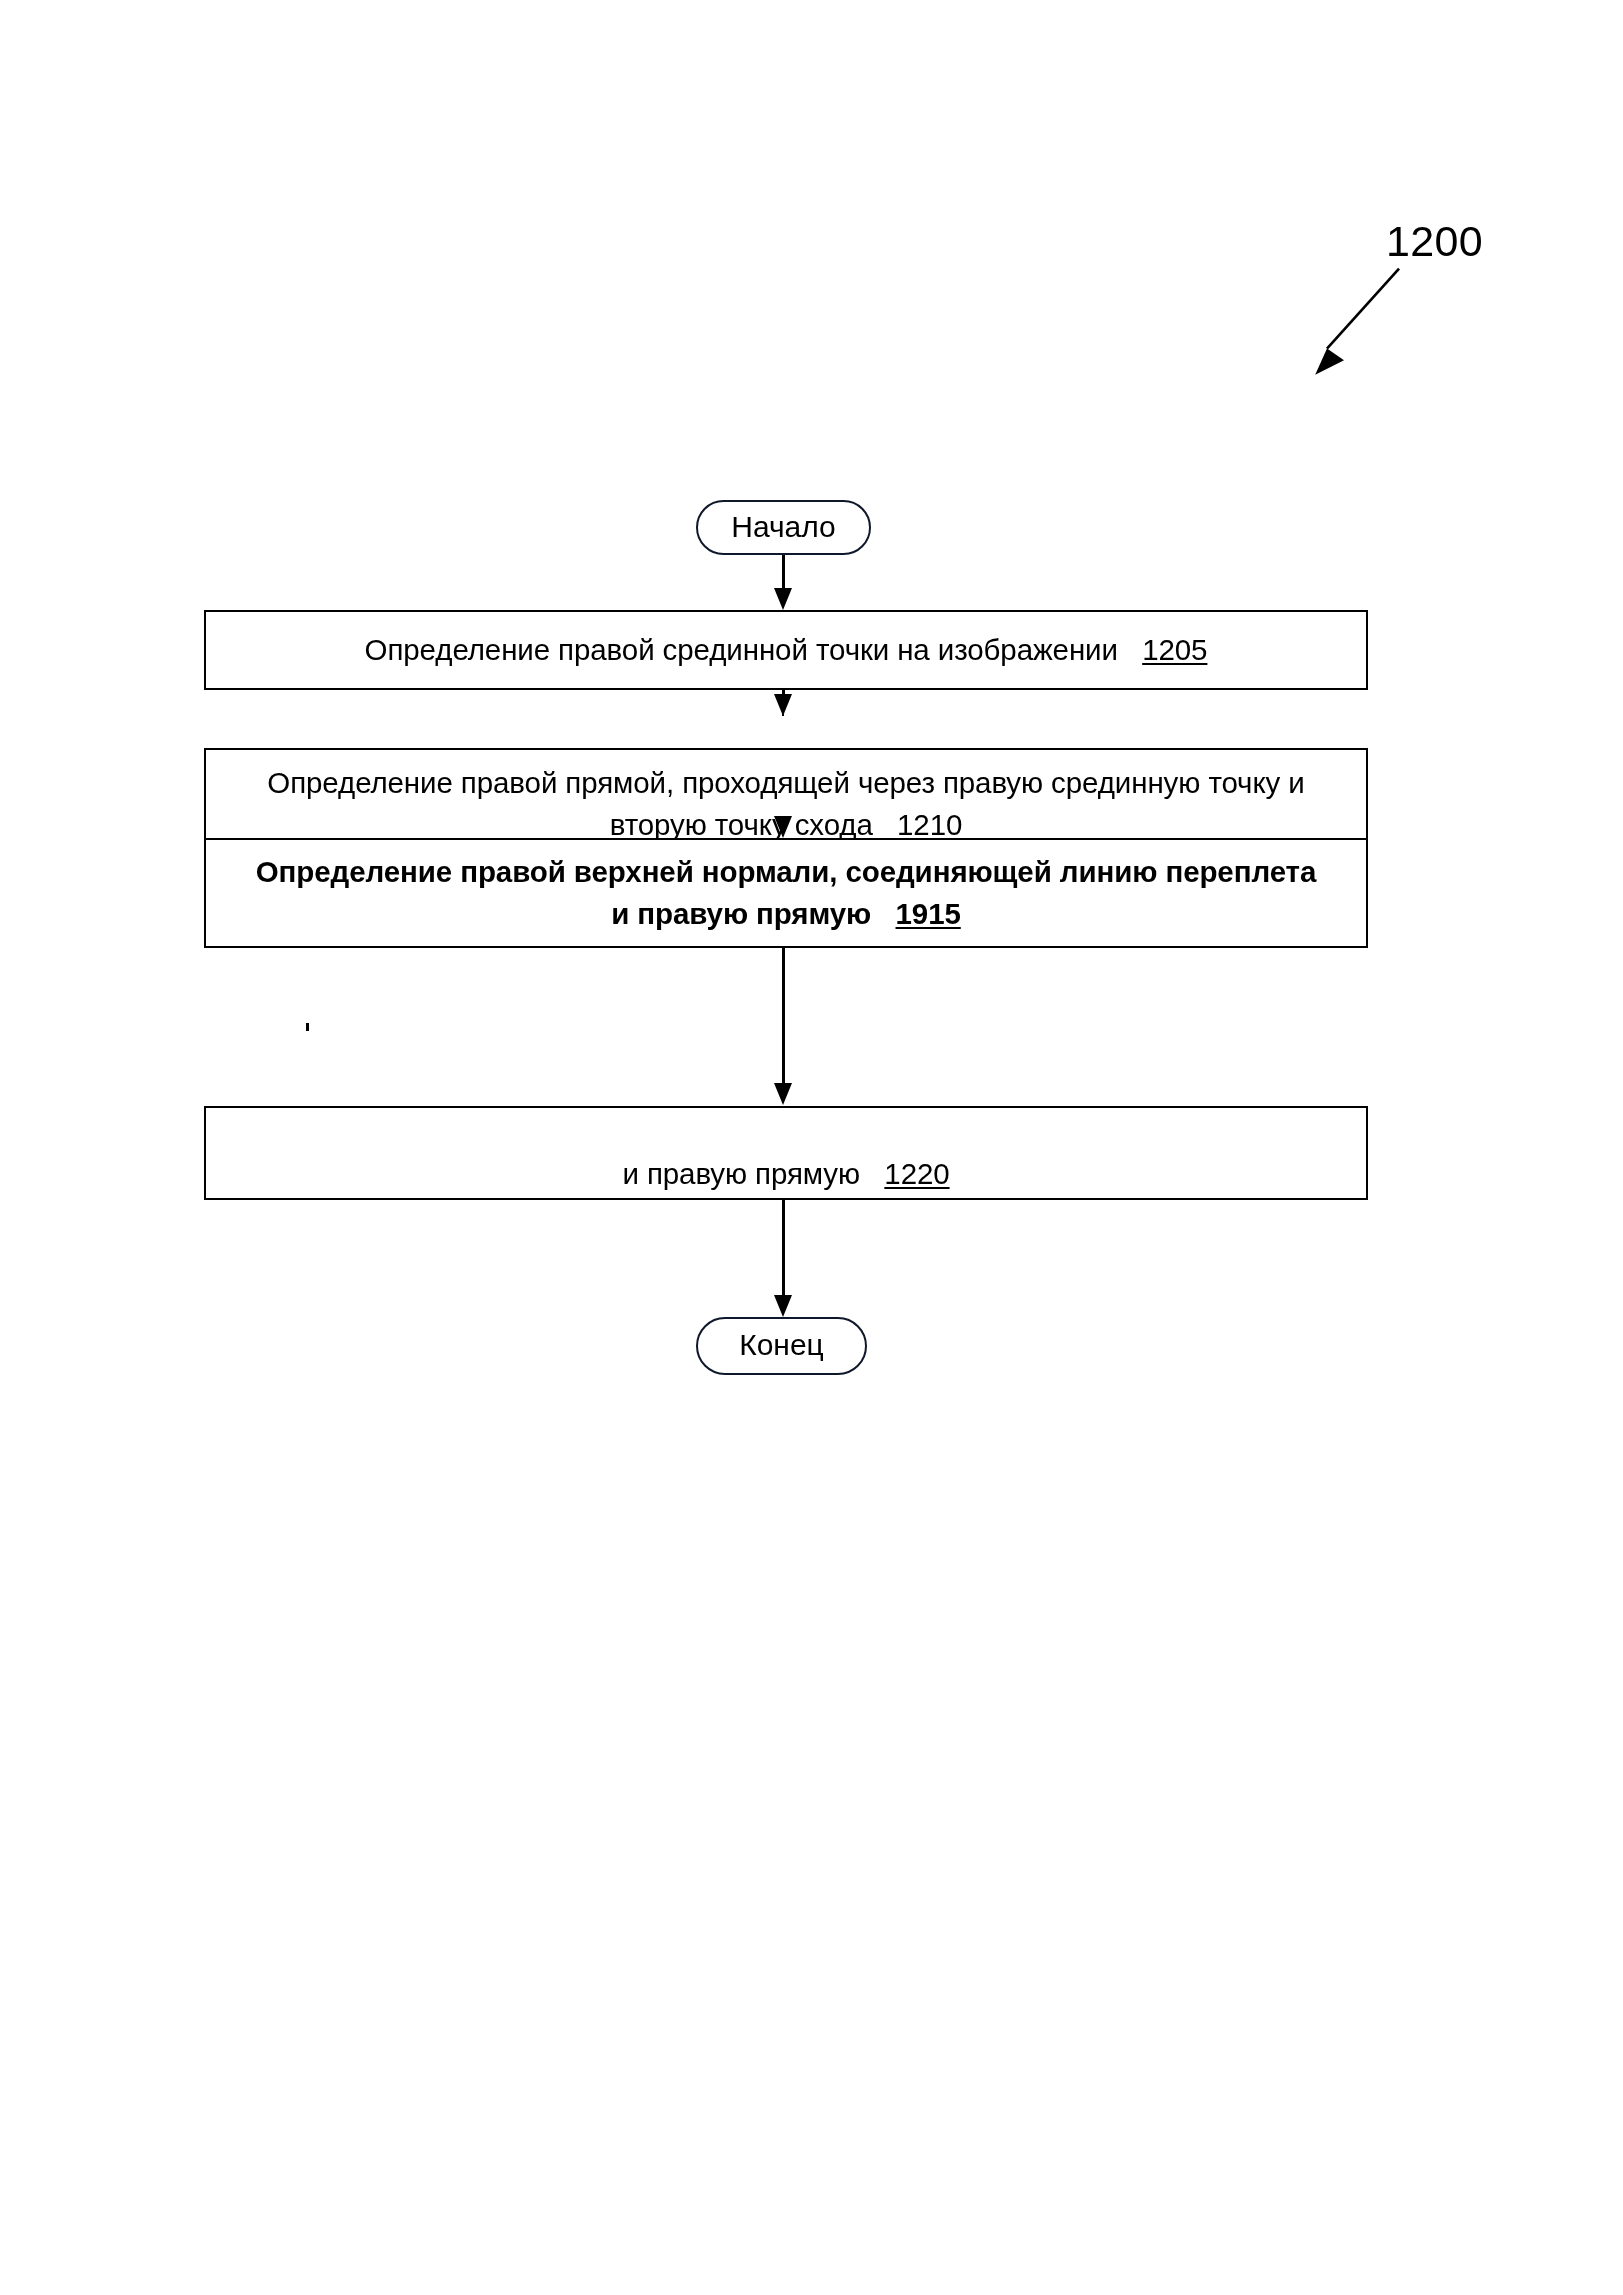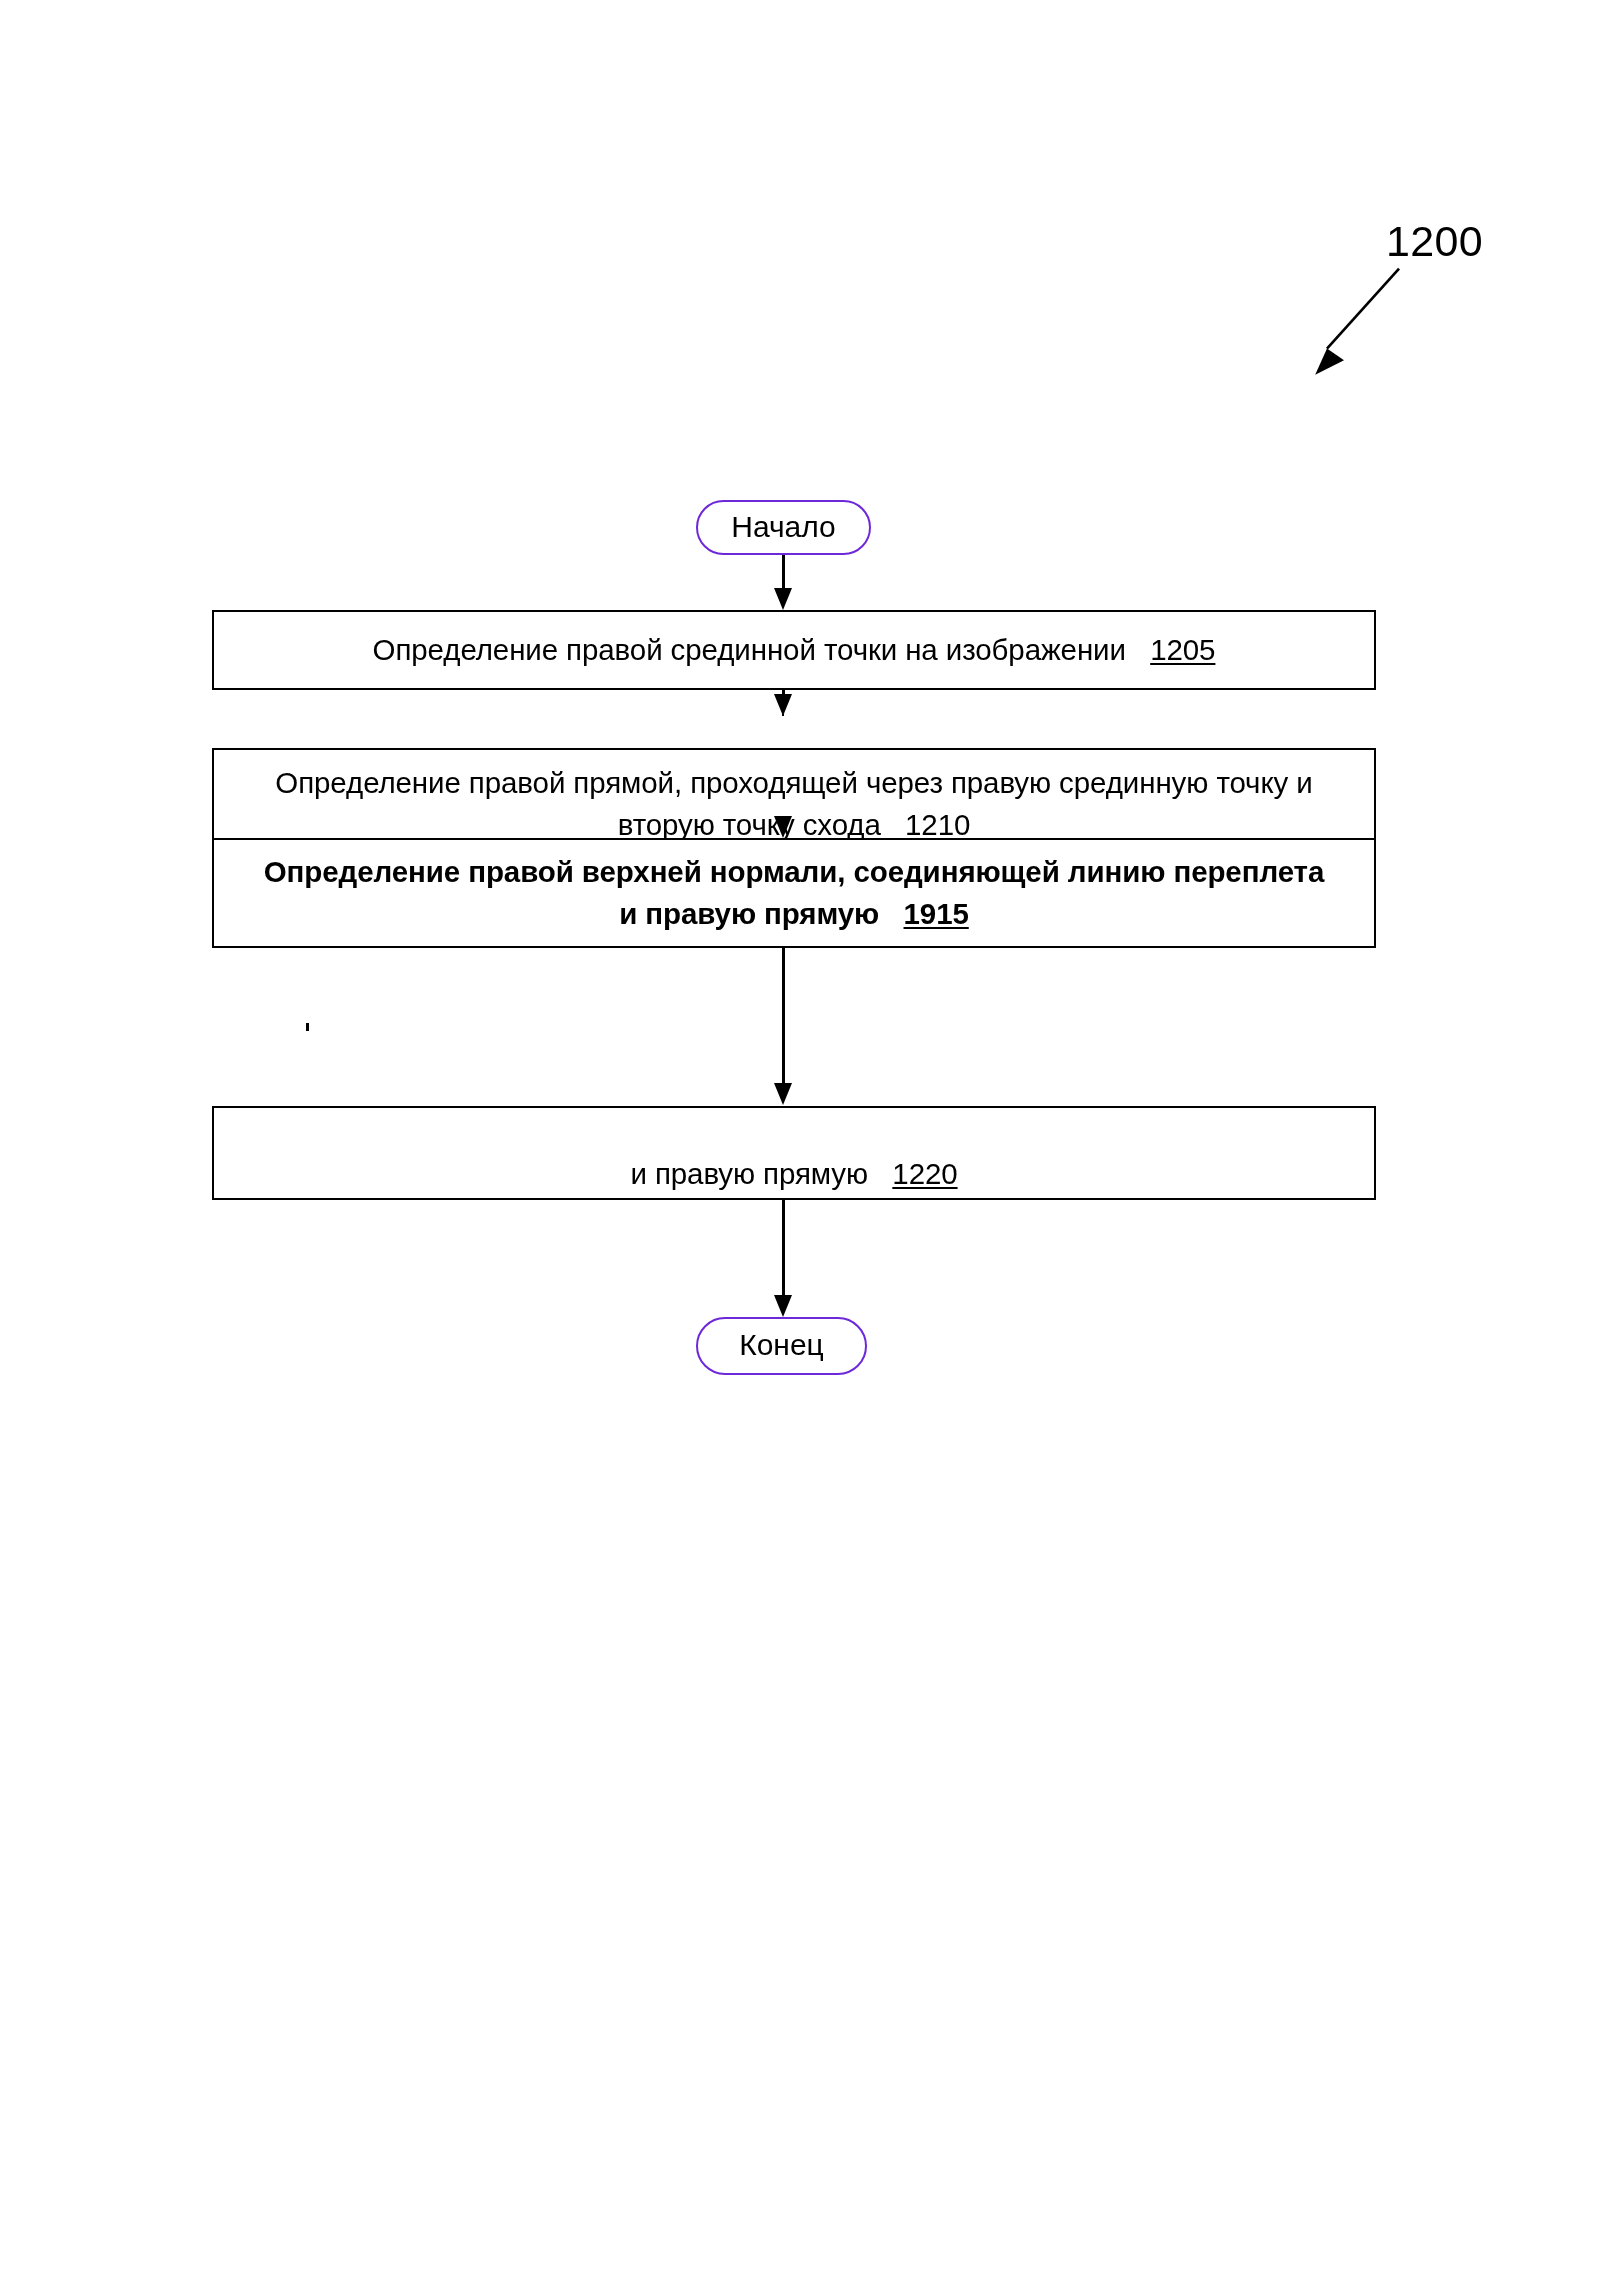--- a/index.html
+++ b/index.html
@@ -46,21 +46,21 @@
     position: absolute;
     left: 0;
     top: 0;
     width: 1623px;
     height: 1440px;
   }
 
   .terminator {
     position: absolute;
     box-sizing: border-box;
-    border: 2px solid #6d28d9;
+    border: 2px solid #0f172a;
     border-radius: 654px;
     background: #fff;
     display: flex;
     align-items: center;
     justify-content: center;
     font-size: 30px;
     line-height: 1;
     white-space: nowrap;
   }
   .terminator .label { padding-bottom: 2px; }
@@ -71,21 +71,20 @@
   .process {
     position: absolute;
     box-sizing: border-box;
     border: 2px solid #000;
     background: #fff;
     display: flex;
     align-items: center;
     justify-content: center;
     text-align: center;
     padding: 0 19.6px;
-    margin-left: 8px;
   }
   .process .ptext {
     font-size: 29.5px;
     line-height: 1.42;
     letter-spacing: -0.1px;
   }
   .process .refnum {
     text-decoration: underline;
     text-underline-offset: 3.3px;
     white-space: nowrap;

